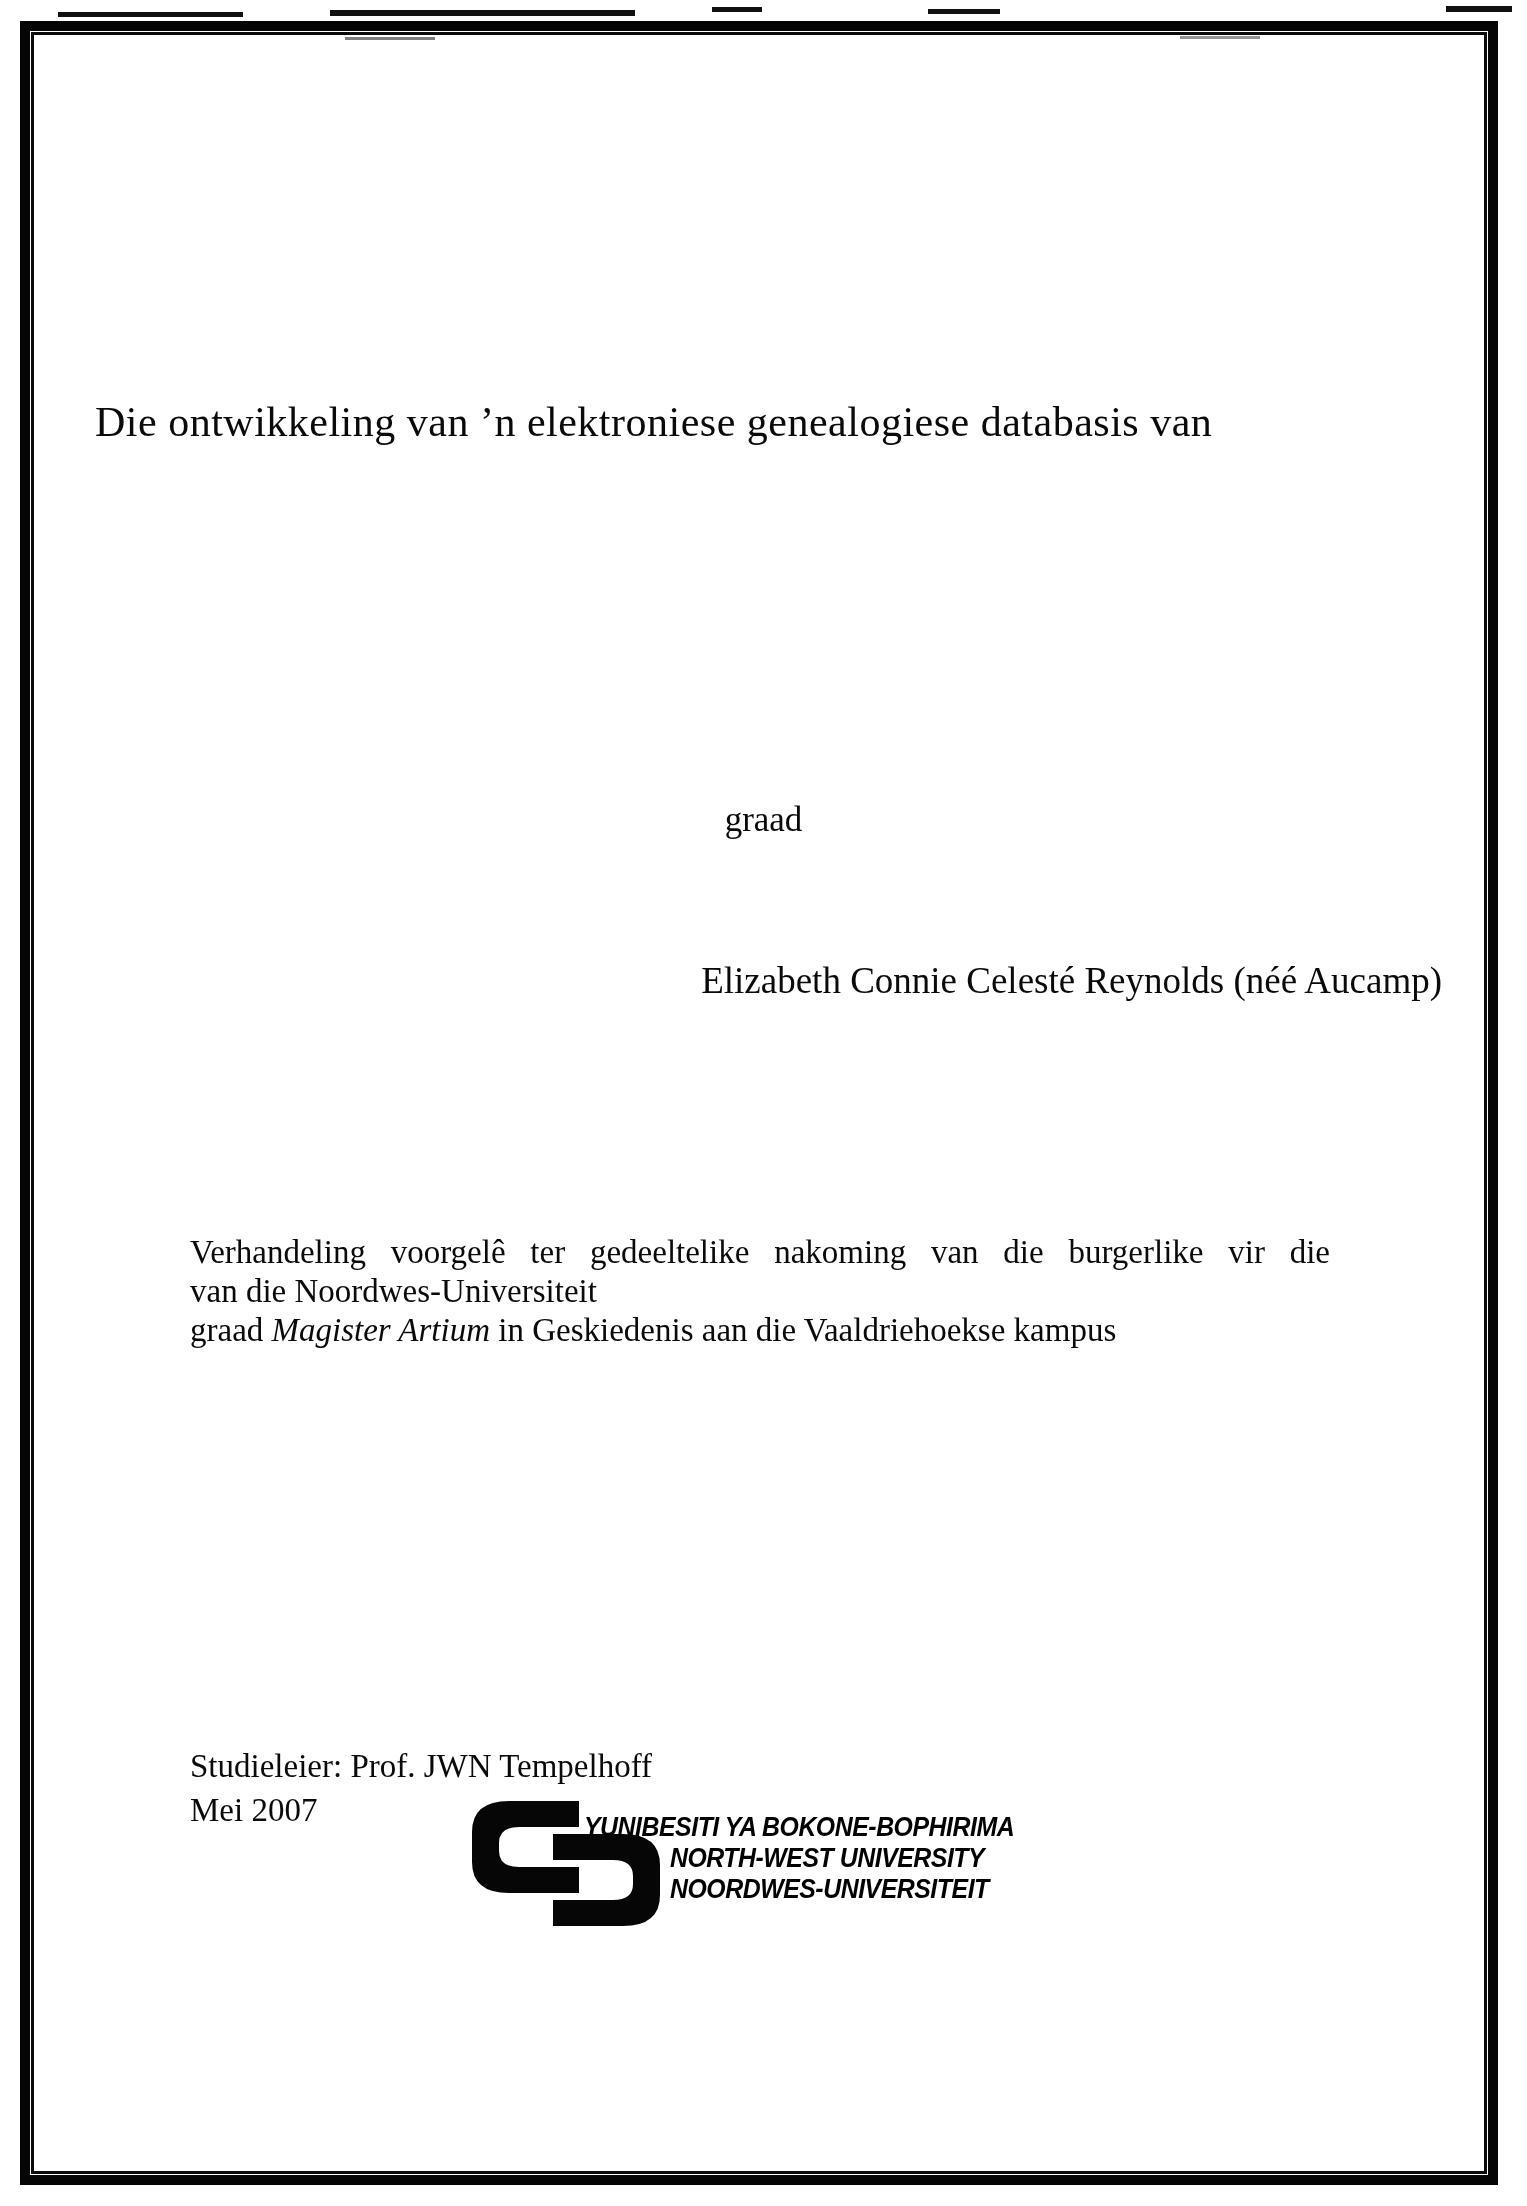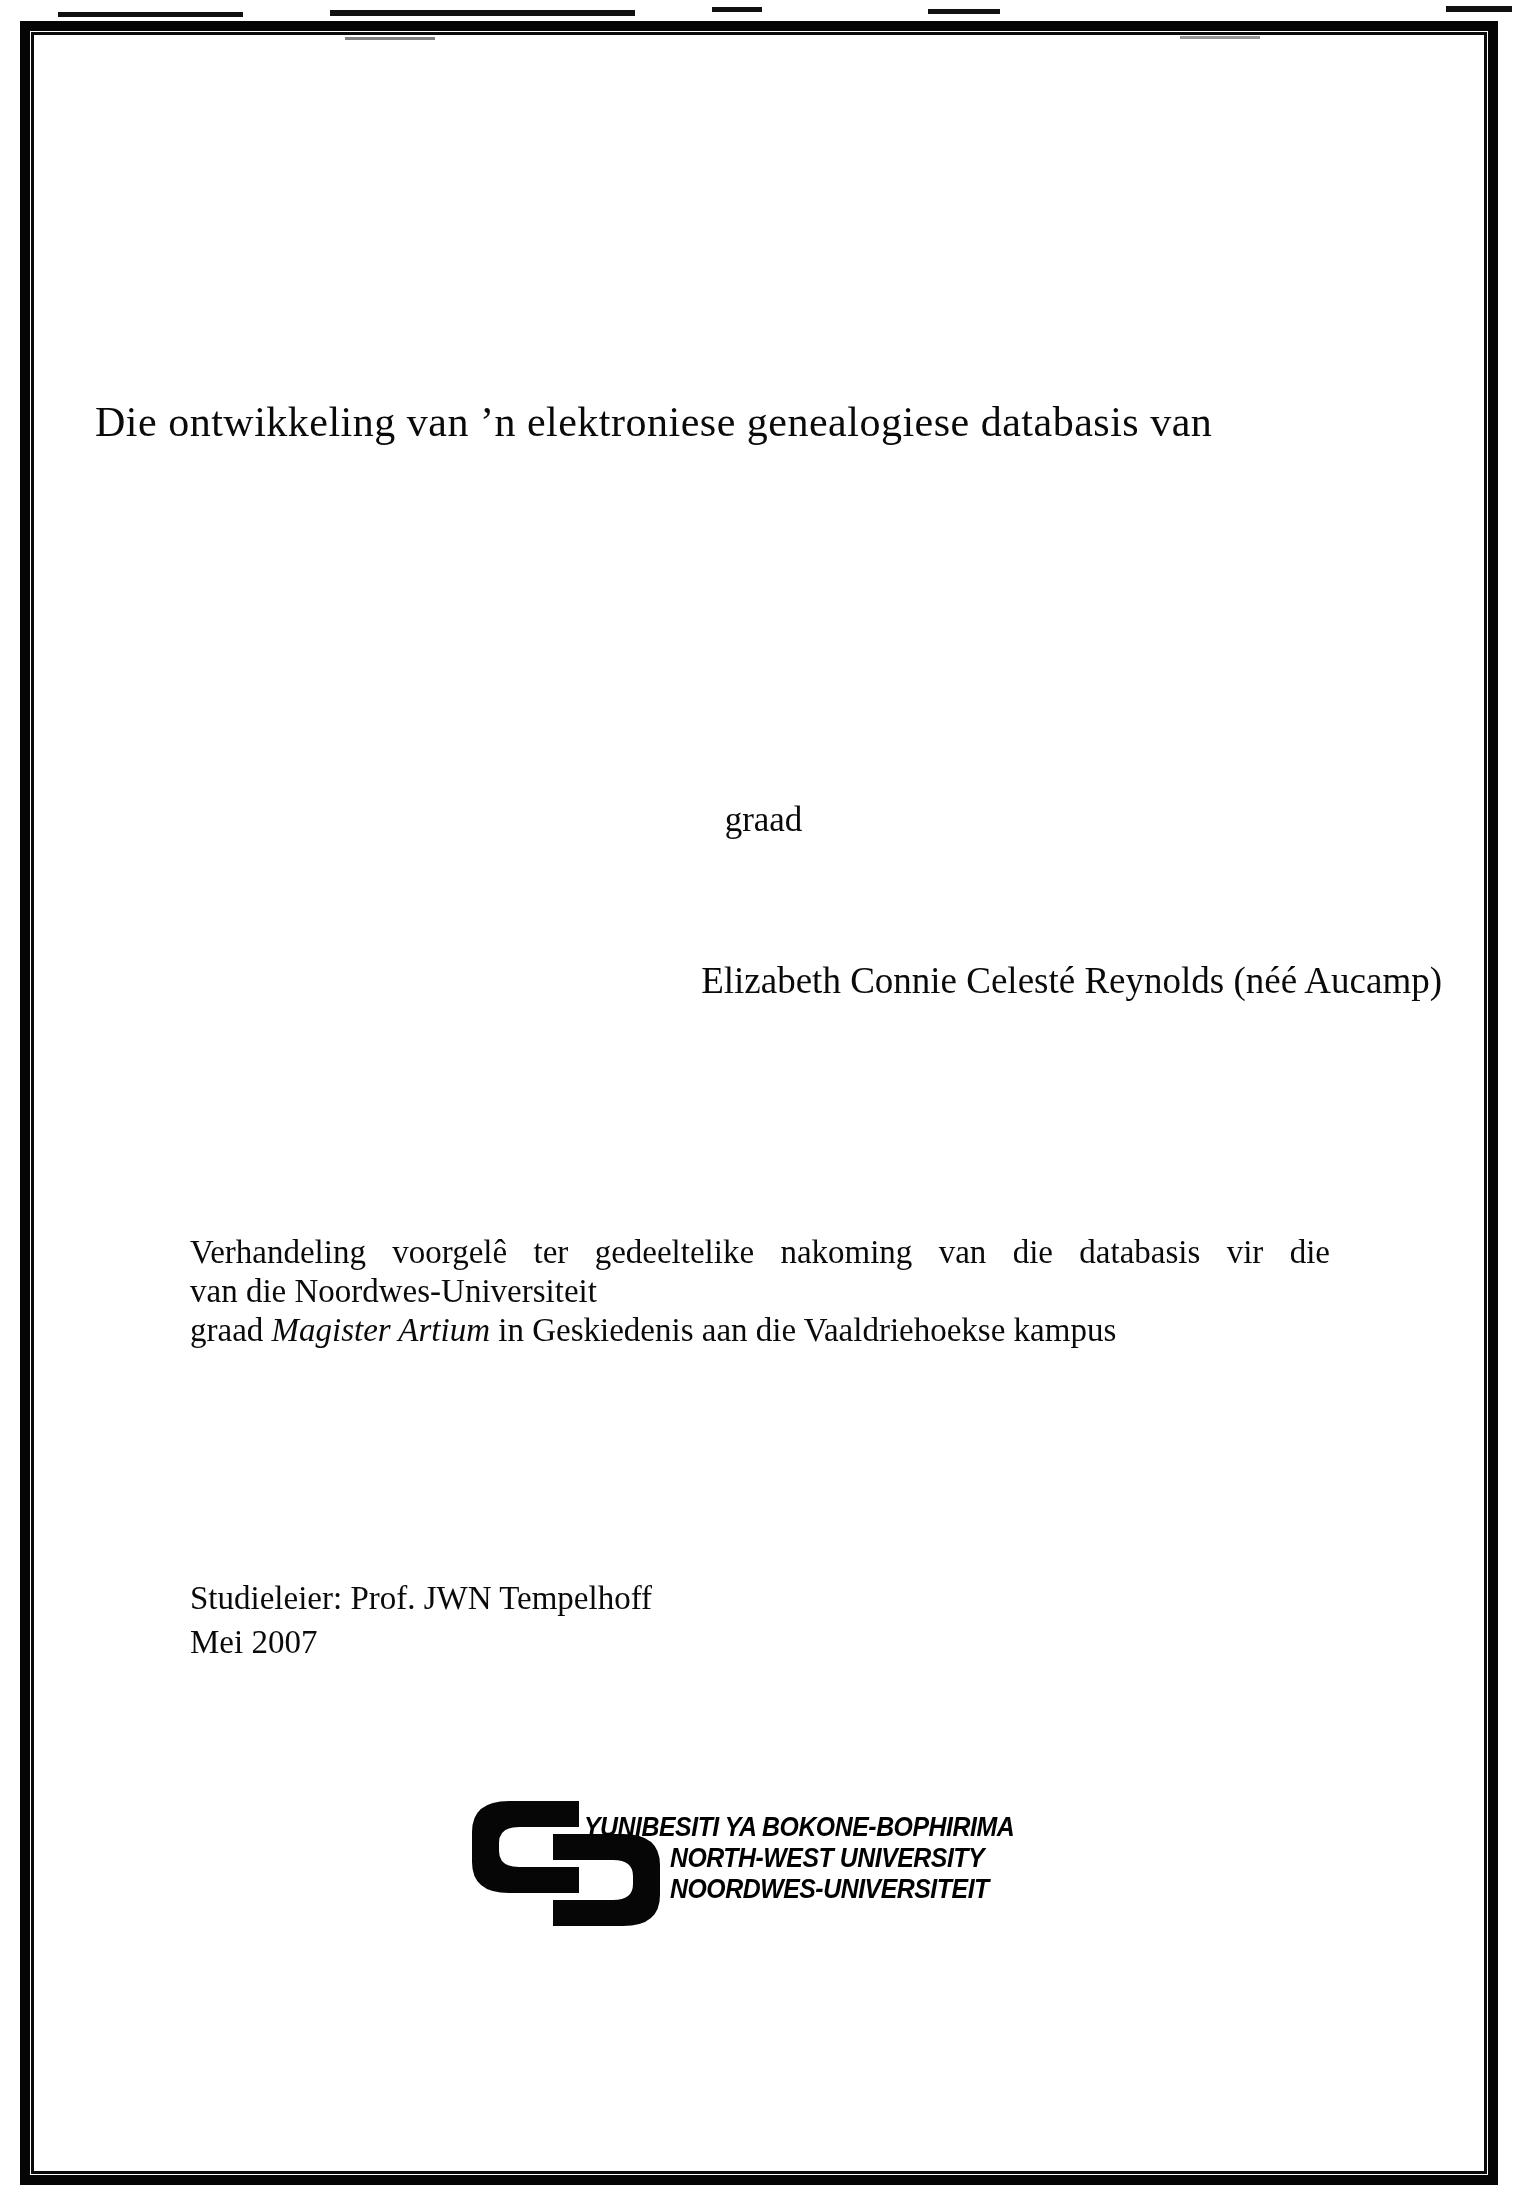--- a/index.html
+++ b/index.html
@@ -68,21 +68,21 @@
     left: 190px; top: 1233px; width: 1140px;
     font-size: 33px;
     line-height: 39px;
   }
   .statement .just {
     text-align: justify;
     text-align-last: justify;
   }
   .supervisor-block {
     position: absolute;
-    left: 190px; top: 1576px;
+    left: 190px; top: 1744px;
     font-size: 33px;
     line-height: 44px;
   }
   
   .logo-block {
     position: absolute;
     left: 471px; top: 1800px;
     width: 660px; height: 150px; font-style: italic;
   }
   .logo-mark {
@@ -127,21 +127,21 @@
 
   <h1 class="title">
     <div>Die ontwikkeling van ’n elektroniese genealogiese databasis van</div>
   </h1>
 
   <div class="byline">graad</div>
 
   <div class="author">Elizabeth Connie Celesté Reynolds (néé Aucamp)</div>
 
   <div class="statement">
-    <div class="just">Verhandeling voorgelê ter gedeeltelike nakoming van die databasis vir die</div>
+    <div class="just">Verhandeling voorgelê ter gedeeltelike nakoming van die burgerlike vir die</div>
     <div>van die Noordwes-Universiteit</div>
     <div><span>graad </span><i>Magister Artium</i><span> in Geskiedenis aan die Vaaldriehoekse kampus</span></div>
   </div>
 
   <div class="supervisor-block">
     <div>Studieleier: Prof. JWN Tempelhoff</div>
     <div>Mei 2007</div>
   </div>
 
   <div class="logo-block">

